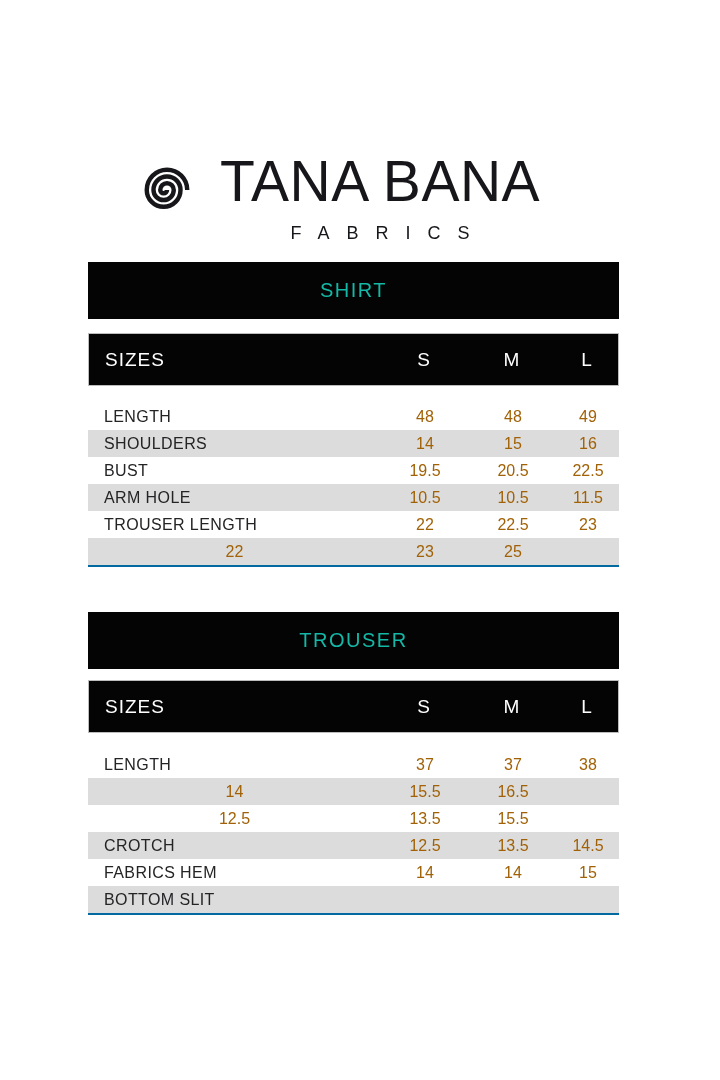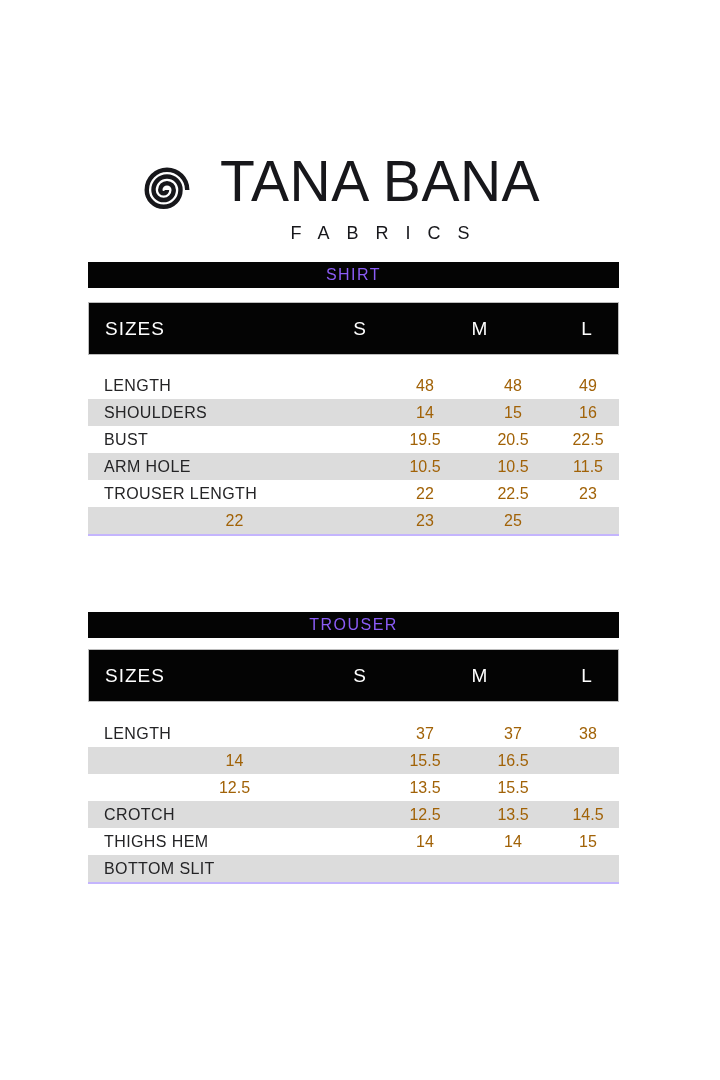--- a/index.html
+++ b/index.html
@@ -57,54 +57,53 @@
   
   .section {
     position: absolute;
     left: 88px;
     width: 531px;
   }
   .section.shirt   { top: 262px; }
   .section.trouser { top: 612px; }
 
   .title-bar {
-    height: 26px;
+    height: 57px;
     background: #040404;
-    color: #8b5cf6;
+    color: #14b8a6;
     display: flex;
     align-items: center;
     justify-content: center;
-    font-size: 16px;
+    font-size: 20px;
     font-weight: 500;
     letter-spacing: 1.5px;
   }
   .shirt   .sizes-bar { margin-top: 14px; }
   .trouser .sizes-bar { margin-top: 11px; }
 
   .sizes-bar {
     box-sizing: border-box;
     height: 53px;
     background: #040404;
     border: 1px solid #bdbdbd;
     color: #ffffff;
     display: grid;
     grid-template-columns: 1fr 88px 88px 62px;
     align-items: center;
     font-size: 19px;
     font-weight: 500;
     letter-spacing: 1px;
-    gap: 32px;
   }
   .sizes-bar .label-cell { padding-left: 16px; }
   .col-head { text-align: center; }
 
   .shirt   .rows { margin-top: 17px; }
   .trouser .rows { margin-top: 18px; }
   .rows {
-    border-bottom: 2px solid #c4b5fd;
+    border-bottom: 2px solid #0369a1;
   }
   .row {
     display: grid;
     grid-template-columns: 1fr 88px 88px 62px;
     align-items: center;
     height: 27px;
     background: #ffffff;
   }
   .row:nth-child(even) { background: #dcdcdc; }
   .row .label-cell {
@@ -216,21 +215,21 @@
       <span class="val-cell">13.5</span>
       <span class="val-cell">15.5</span>
     </div>
     <div class="row">
       <span class="label-cell">CROTCH</span>
       <span class="val-cell">12.5</span>
       <span class="val-cell">13.5</span>
       <span class="val-cell">14.5</span>
     </div>
     <div class="row">
-      <span class="label-cell">THIGHS HEM</span>
+      <span class="label-cell">FABRICS HEM</span>
       <span class="val-cell">14</span>
       <span class="val-cell">14</span>
       <span class="val-cell">15</span>
     </div>
     <div class="row">
       <span class="label-cell">BOTTOM SLIT</span>
       <span class="val-cell"></span>
       <span class="val-cell"></span>
       <span class="val-cell"></span>
     </div>

